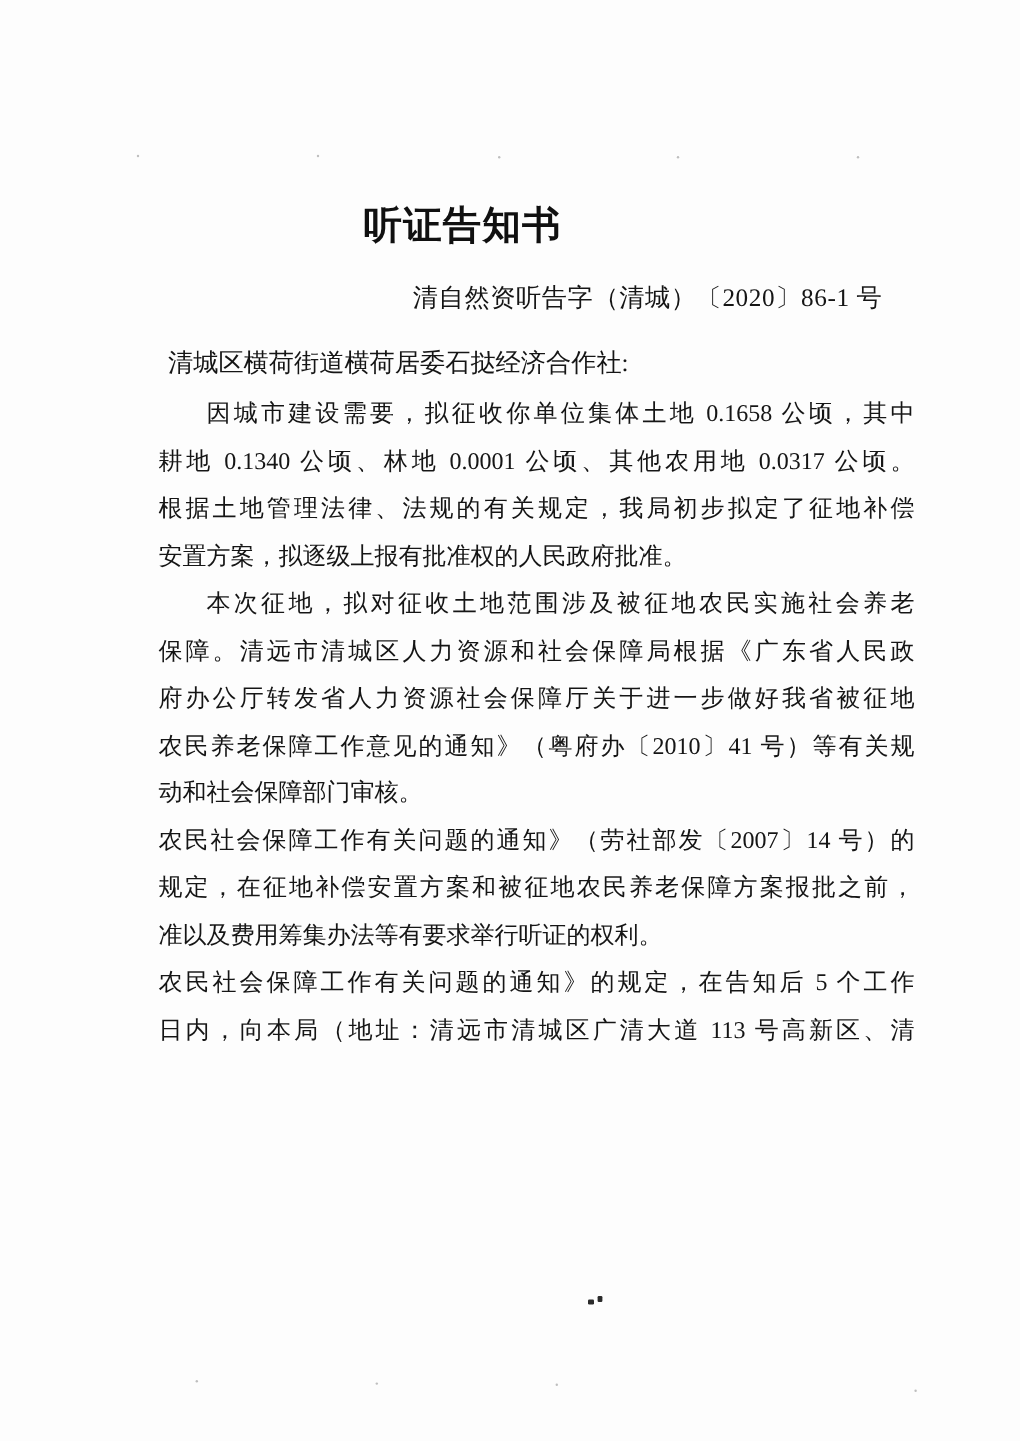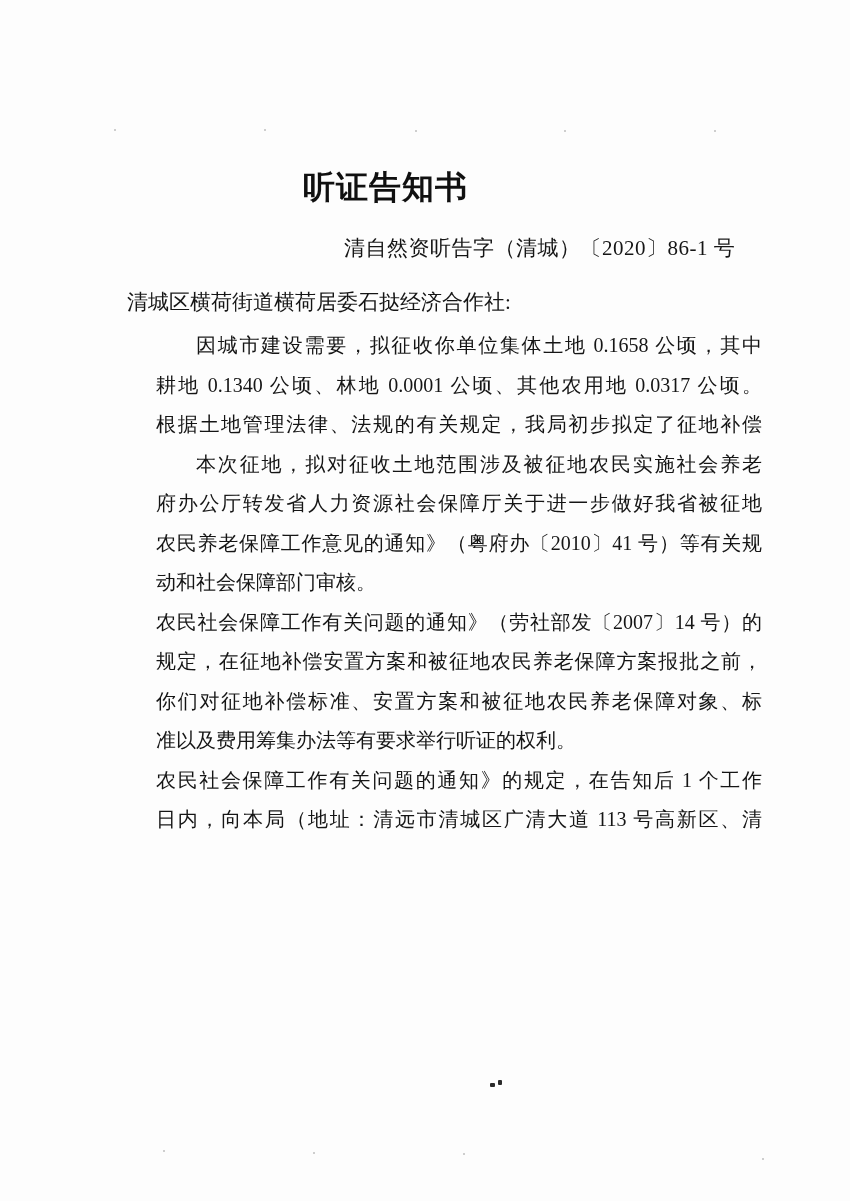--- a/index.html
+++ b/index.html
@@ -33,41 +33,40 @@
     position: absolute;
     top: 234px;
     left: 344px;
     font-size: 21px;
     white-space: nowrap;
     letter-spacing: 0.5px;
   }
   .addressee {
     position: absolute;
     top: 288px;
-    left: 127px;
+    left: 140px;
     font-size: 21px;
     white-space: nowrap;
   }
   .doc-body {
     position: absolute;
     top: 326px;
     left: 132px;
     width: 630px;
     font-size: 20px;
   }
   .line {
     height: 39.5px;
     line-height: 39.5px;
     text-align: justify;
     text-align-last: justify;
     -moz-text-align-last: justify;
     overflow: hidden;
     word-break: keep-all;
     white-space: nowrap;
-    margin-left: 24px;
   }
   .line.short {
     text-align-last: left;
     -moz-text-align-last: left;
     text-align: left;
   }
   .line.indent {
     text-indent: 2em;
   }
   
@@ -94,32 +93,33 @@
 
   <div class="doc-number">清自然资听告字（清城）〔2020〕86-1 号</div>
 
   <div class="addressee">清城区横荷街道横荷居委石挞经济合作社:</div>
 
   <div class="doc-body">
 
     <div class="line indent">因城市建设需要，拟征收你单位集体土地 0.1658 公顷，其中</div>
     <div class="line">耕地 0.1340 公顷、林地 0.0001 公顷、其他农用地 0.0317 公顷。</div>
     <div class="line">根据土地管理法律、法规的有关规定，我局初步拟定了征地补偿</div>
+    <div class="line short">安置方案，拟逐级上报有批准权的人民政府批准。</div>
 
     <div class="line indent">本次征地，拟对征收土地范围涉及被征地农民实施社会养老</div>
+    <div class="line">保障。清远市清城区人力资源和社会保障局根据《广东省人民政</div>
     <div class="line">府办公厅转发省人力资源社会保障厅关于进一步做好我省被征地</div>
     <div class="line">农民养老保障工作意见的通知》（粤府办〔2010〕41 号）等有关规</div>
     <div class="line short">动和社会保障部门审核。</div>
 
     <div class="line">农民社会保障工作有关问题的通知》（劳社部发〔2007〕14 号）的</div>
     <div class="line">规定，在征地补偿安置方案和被征地农民养老保障方案报批之前，</div>
-    <div class="line">你们对征地补偿标准、安置方案和被征地农民养老保障对象、标</div>
     <div class="line short">准以及费用筹集办法等有要求举行听证的权利。</div>
 
-    <div class="line">农民社会保障工作有关问题的通知》的规定，在告知后 1 个工作</div>
+    <div class="line">农民社会保障工作有关问题的通知》的规定，在告知后 5 个工作</div>
     <div class="line">日内，向本局（地址：清远市清城区广清大道 113 号高新区、清</div>
   </div>
 
   <div class="speckle" style="left:114px; top:129px;"></div>
   <div class="speckle" style="left:264px; top:129px;"></div>
   <div class="speckle" style="left:415px; top:130px;"></div>
   <div class="speckle" style="left:564px; top:130px;"></div>
   <div class="speckle" style="left:714px; top:130px;"></div>
   <div class="speckle" style="left:163px; top:1150px;"></div>
   <div class="speckle" style="left:313px; top:1152px;"></div>

